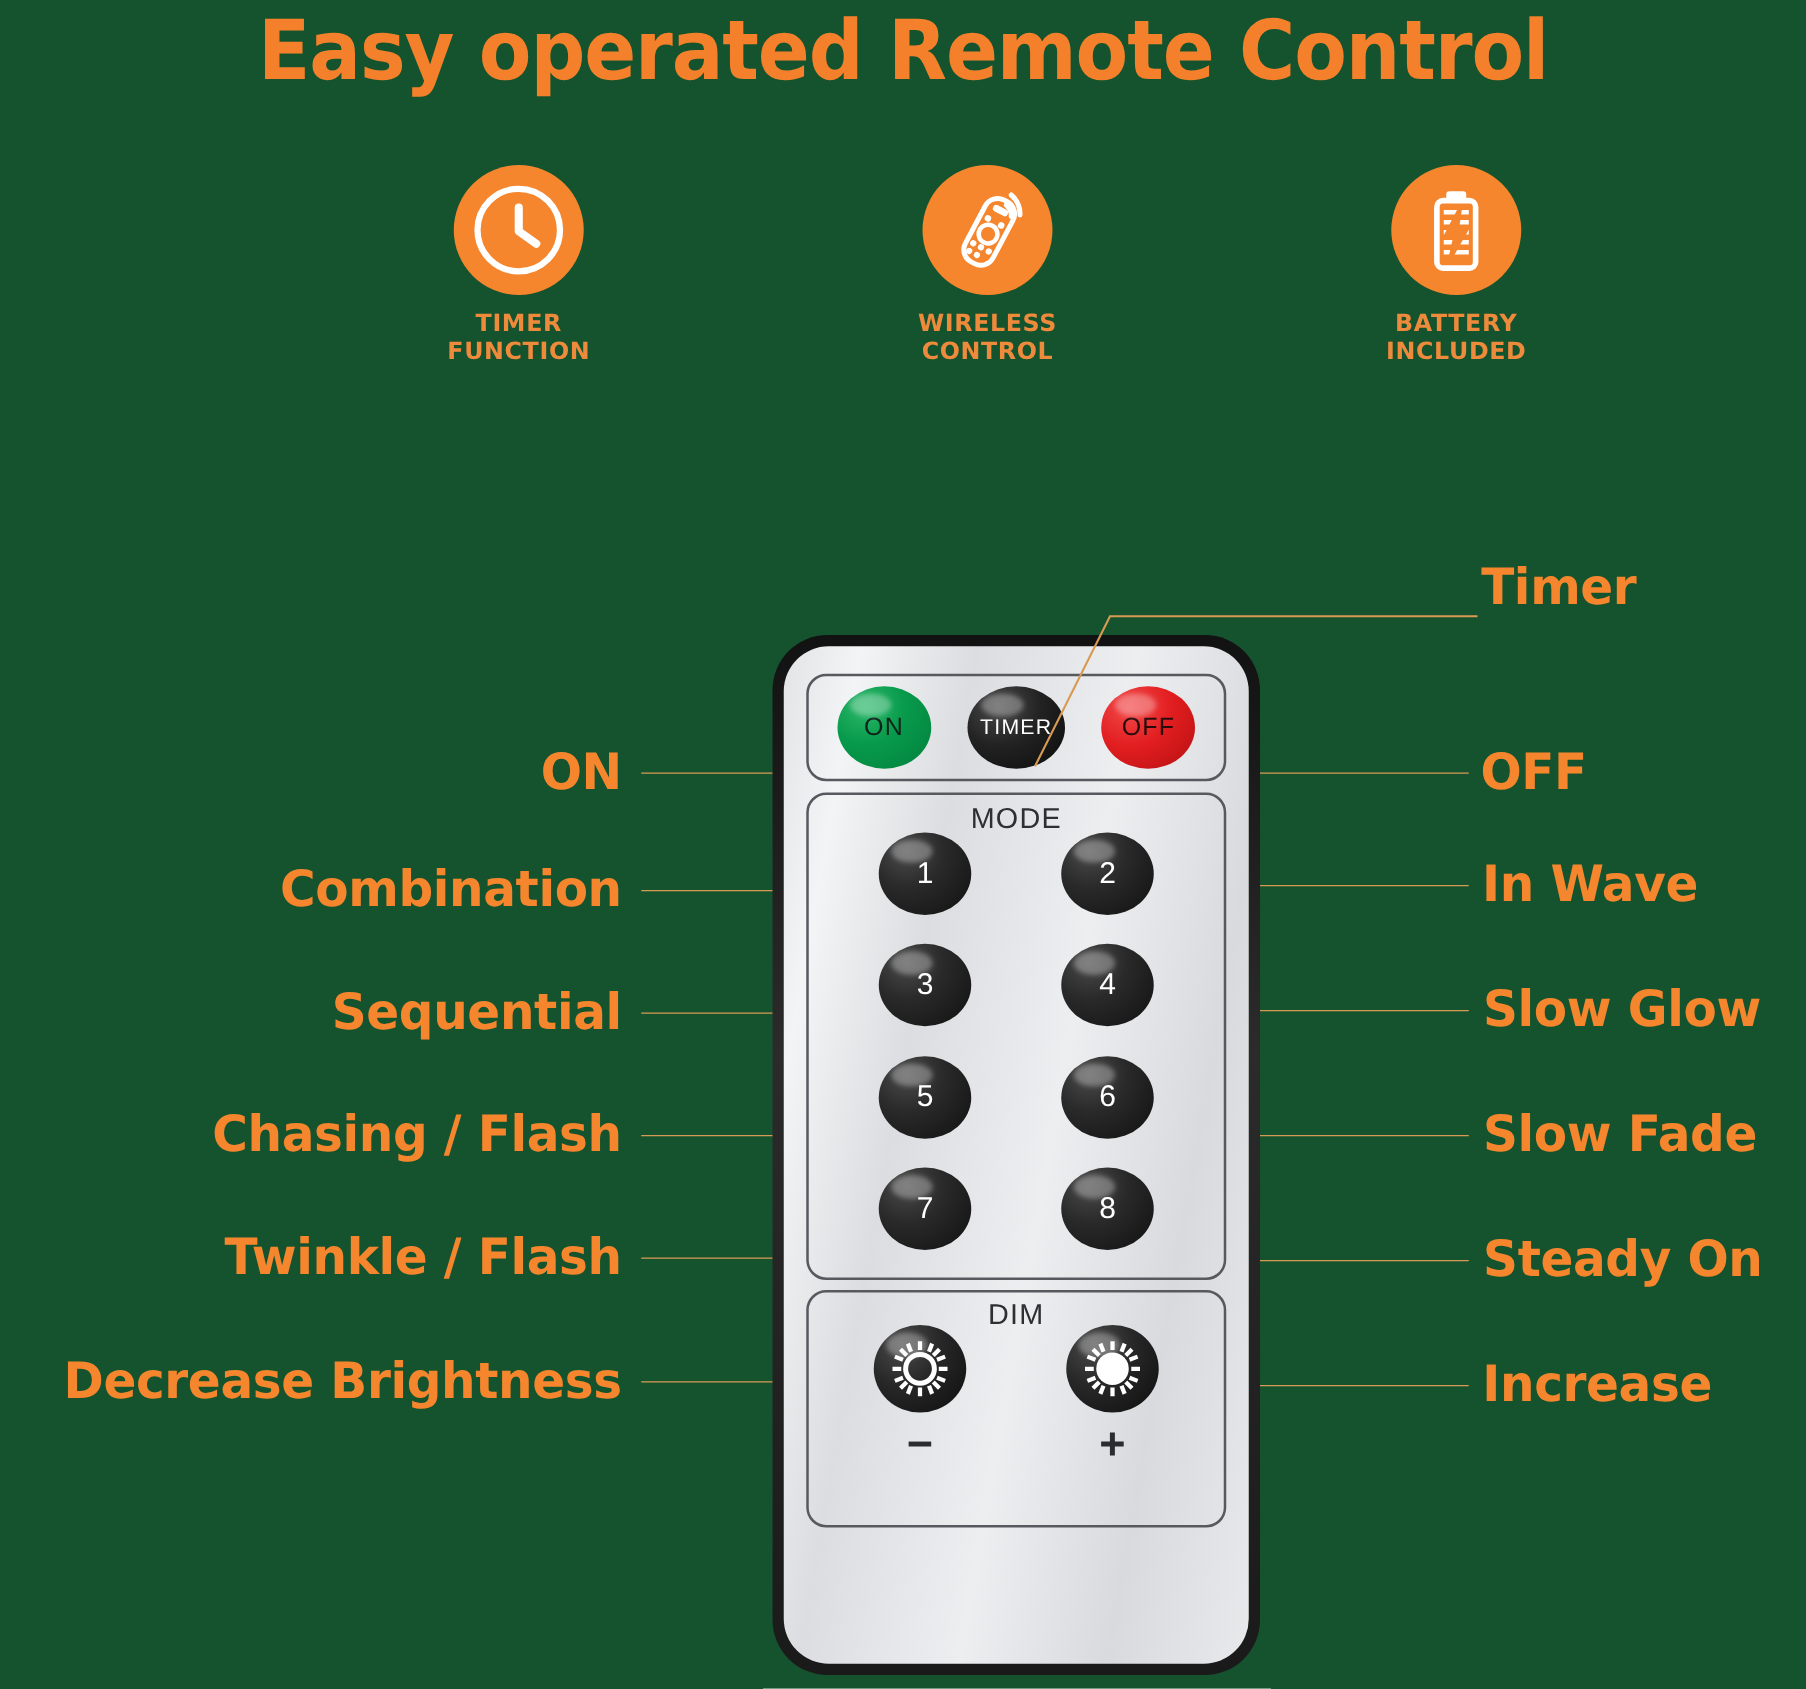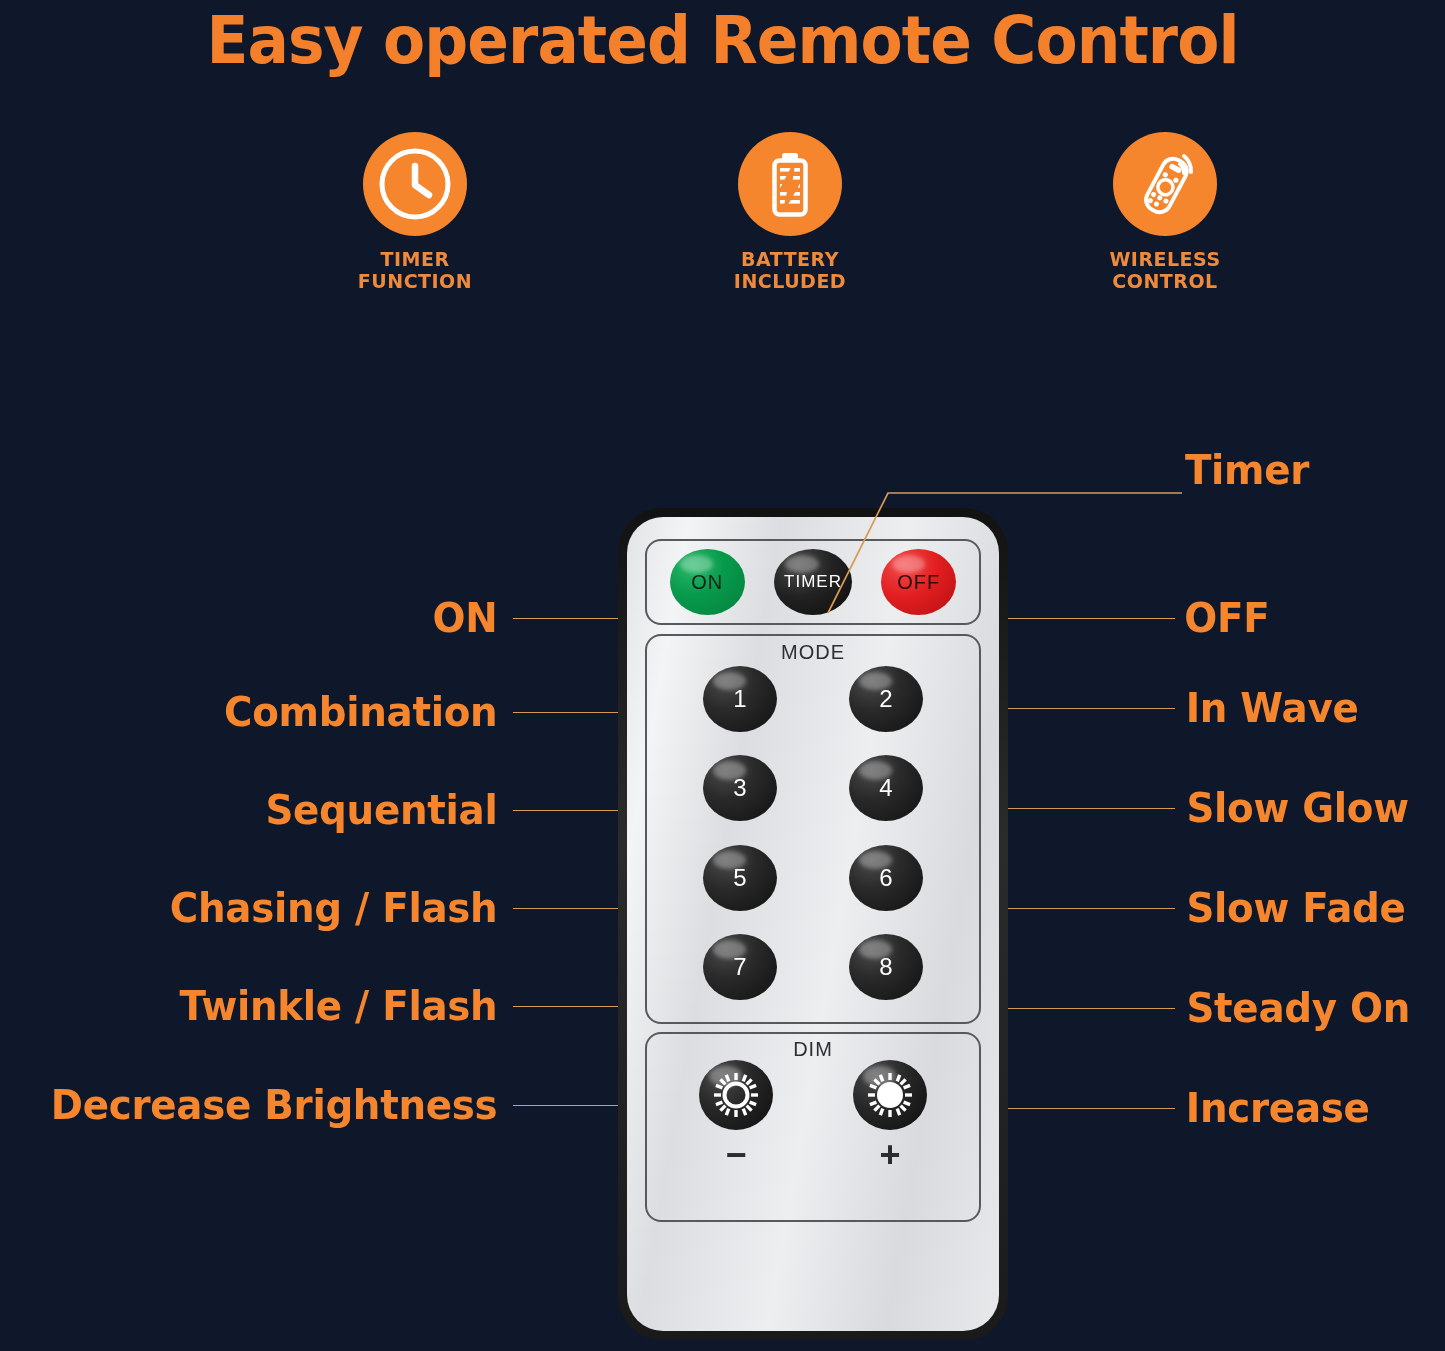--- a/index.html
+++ b/index.html
@@ -7,21 +7,21 @@
     padding: 0;
     background: #ffffff;
   }
   body {
     font-family: "Liberation Sans", sans-serif;
   }
   #page {
     position: relative;
     width: 1445px;
     height: 1351px;
-    background: #0f172a;
+    background: #14532d;
     overflow: hidden;
   }
 
   
   .title {
     position: absolute;
     left: 0;
     top: 2px;
     width: 1445px;
     text-align: center;
@@ -107,21 +107,21 @@
     border-radius: 16px;
     box-sizing: border-box;
     position: relative;
   }
   .panel-title {
     position: absolute;
     left: 0;
     width: 100%;
     text-align: center;
     font-family: "Liberation Sans", sans-serif;
-    font-size: 20px;
+    font-size: 23px;
     color: #2d2f31;
     letter-spacing: 1px;
   }
 
   
   .panel-top {
     height: 86px;
     display: flex;
     align-items: center;
     justify-content: space-around;
@@ -265,37 +265,20 @@
     <div class="feature">
       <div class="feature-badge">
         <svg width="78" height="78" viewBox="0 0 78 78">
           <circle cx="39" cy="39" r="33" fill="none" stroke="#ffffff" stroke-width="5"></circle>
           <circle cx="39" cy="39" r="25.5" fill="none" stroke="#F5862E" stroke-width="4"></circle>
           <path d="M39 21 L39 40 L53 50" fill="none" stroke="#ffffff" stroke-width="6.5" stroke-linecap="round" stroke-linejoin="round"></path>
         </svg>
       </div>
       <div class="feature-label">TIMER
 FUNCTION</div>
-    </div>
-
-    <div class="feature">
-      <div class="feature-badge">
-        <svg width="78" height="78" viewBox="0 0 78 78">
-          <rect x="31" y="8" width="16" height="7" rx="2.5" fill="#ffffff"></rect>
-          <rect x="23.5" y="15.5" width="31" height="54" rx="5" fill="none" stroke="#ffffff" stroke-width="4.5"></rect>
-          <rect x="29" y="23" width="20" height="3.6" fill="#ffffff"></rect>
-          <rect x="29" y="31" width="20" height="3.6" fill="#ffffff"></rect>
-          <rect x="29" y="39" width="20" height="3.6" fill="#ffffff"></rect>
-          <rect x="29" y="47" width="20" height="3.6" fill="#ffffff"></rect>
-          <rect x="29" y="55" width="20" height="3.6" fill="#ffffff"></rect>
-          <path d="M42 22 L31 43 L38.5 43 L34.5 61 L47 39 L39.5 39 Z" fill="#F5862E" stroke="#F5862E" stroke-width="3.2" stroke-linejoin="round"></path>
-        </svg>
-      </div>
-      <div class="feature-label">BATTERY
-INCLUDED</div>
     </div>
 
     <div class="feature">
       <div class="feature-badge">
         <svg width="78" height="78" viewBox="0 0 78 78">
           <g transform="rotate(28 39 42)">
             <rect x="27" y="12" width="25" height="56" rx="11" fill="none" stroke="#ffffff" stroke-width="4"></rect>
             <rect x="33" y="18" width="13" height="5.5" rx="2.7" fill="#ffffff"></rect>
             <circle cx="33.5" cy="31" r="2.6" fill="#ffffff"></circle>
             <circle cx="45.5" cy="31" r="2.6" fill="#ffffff"></circle>
@@ -305,20 +288,37 @@
             <circle cx="46.5" cy="54" r="2.5" fill="#ffffff"></circle>
             <circle cx="32.5" cy="61" r="2.5" fill="#ffffff"></circle>
             <circle cx="39.5" cy="61" r="2.5" fill="#ffffff"></circle>
           </g>
           <path d="M54 19 a11 11 0 0 1 4 9" fill="none" stroke="#ffffff" stroke-width="4" stroke-linecap="round"></path>
           <path d="M58 11 a20 20 0 0 1 7 16" fill="none" stroke="#ffffff" stroke-width="4" stroke-linecap="round"></path>
         </svg>
       </div>
       <div class="feature-label">WIRELESS
 CONTROL</div>
+    </div>
+
+    <div class="feature">
+      <div class="feature-badge">
+        <svg width="78" height="78" viewBox="0 0 78 78">
+          <rect x="31" y="8" width="16" height="7" rx="2.5" fill="#ffffff"></rect>
+          <rect x="23.5" y="15.5" width="31" height="54" rx="5" fill="none" stroke="#ffffff" stroke-width="4.5"></rect>
+          <rect x="29" y="23" width="20" height="3.6" fill="#ffffff"></rect>
+          <rect x="29" y="31" width="20" height="3.6" fill="#ffffff"></rect>
+          <rect x="29" y="39" width="20" height="3.6" fill="#ffffff"></rect>
+          <rect x="29" y="47" width="20" height="3.6" fill="#ffffff"></rect>
+          <rect x="29" y="55" width="20" height="3.6" fill="#ffffff"></rect>
+          <path d="M42 22 L31 43 L38.5 43 L34.5 61 L47 39 L39.5 39 Z" fill="#F5862E" stroke="#F5862E" stroke-width="3.2" stroke-linejoin="round"></path>
+        </svg>
+      </div>
+      <div class="feature-label">BATTERY
+INCLUDED</div>
     </div>
   </div>
 
   <div class="lead" style="left:513px; top:618px;  width:200px;"></div>
   <div class="lead" style="left:513px; top:712px;  width:200px;"></div>
   <div class="lead" style="left:513px; top:810px;  width:200px;"></div>
   <div class="lead" style="left:513px; top:908px;  width:200px;"></div>
   <div class="lead" style="left:513px; top:1006px; width:200px;"></div>
   <div class="lead" style="left:513px; top:1105px; width:200px;"></div>
 

